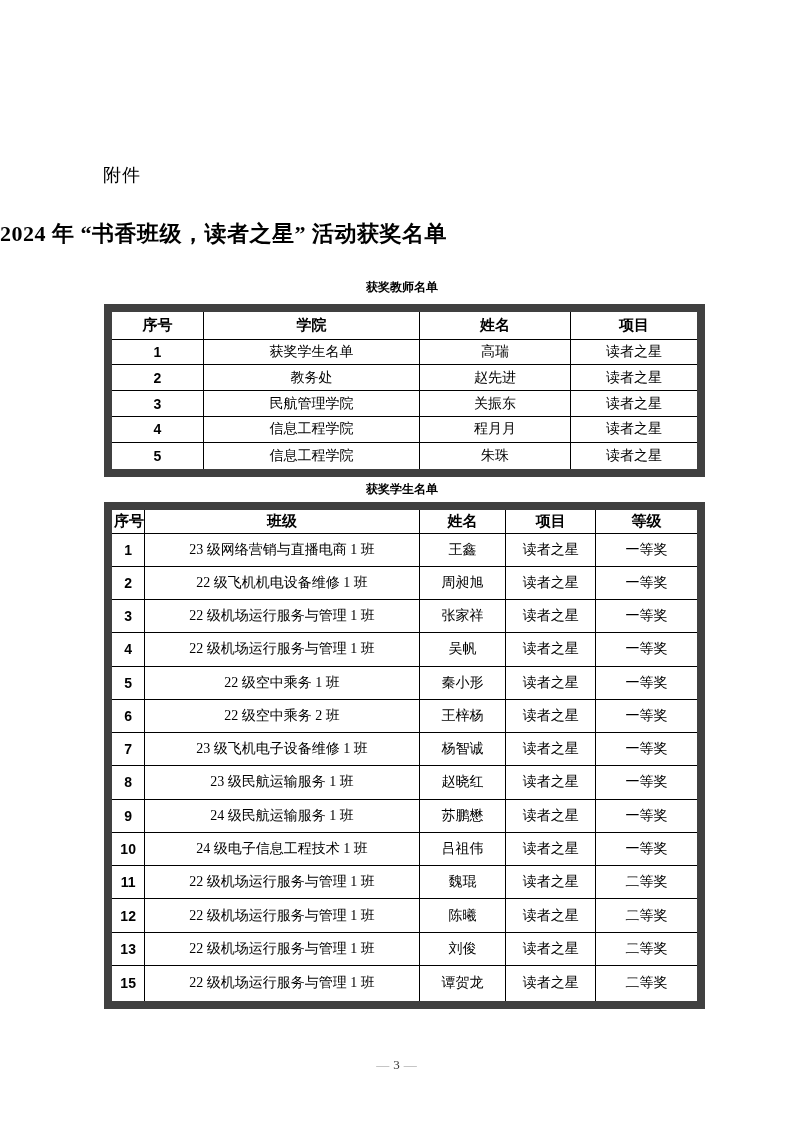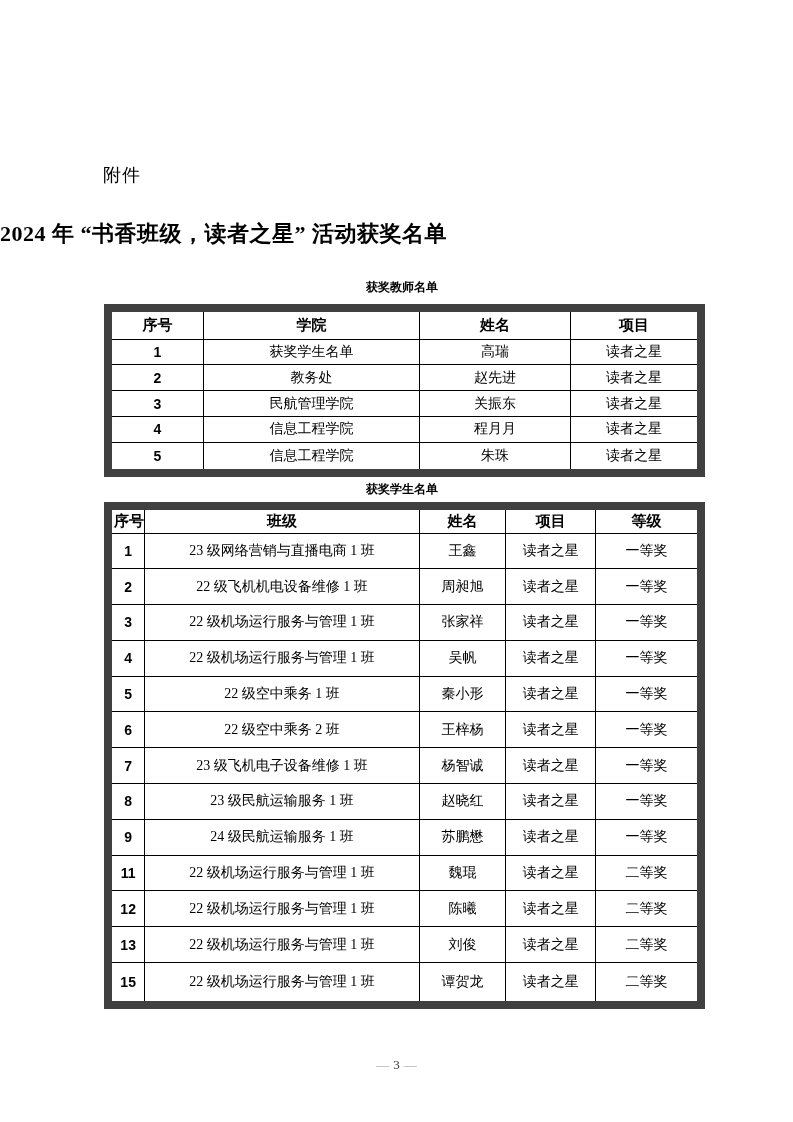--- a/index.html
+++ b/index.html
@@ -220,20 +220,27 @@
           <td>一等奖</td>
         </tr>
         <tr>
           <td class="num-cell">9</td>
           <td>24 级民航运输服务 1 班</td>
           <td>苏鹏懋</td>
           <td>读者之星</td>
           <td>一等奖</td>
         </tr>
         <tr>
+          <td class="num-cell">10</td>
+          <td>24 级电子信息工程技术 1 班</td>
+          <td>吕祖伟</td>
+          <td>读者之星</td>
+          <td>一等奖</td>
+        </tr>
+        <tr>
           <td class="num-cell">11</td>
           <td>22 级机场运行服务与管理 1 班</td>
           <td>魏琨</td>
           <td>读者之星</td>
           <td>二等奖</td>
         </tr>
         <tr>
           <td class="num-cell">12</td>
           <td>22 级机场运行服务与管理 1 班</td>
           <td>陈曦</td>

